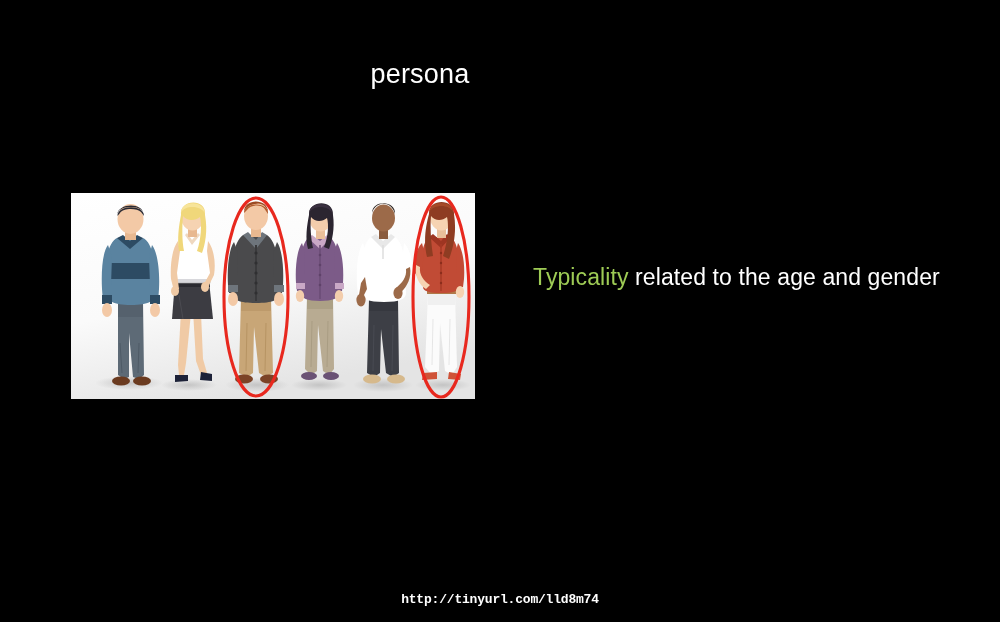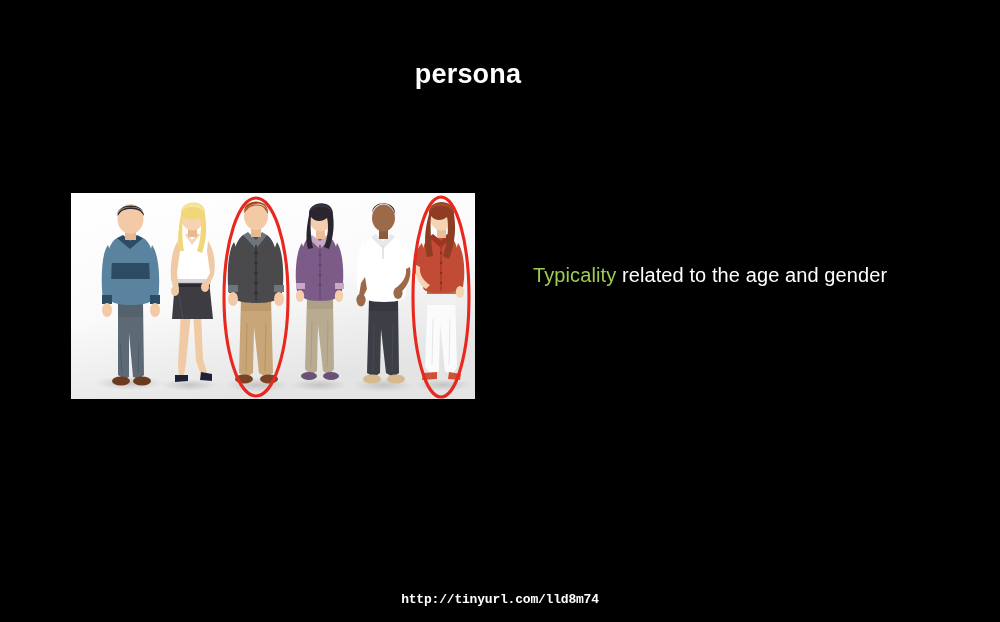--- a/index.html
+++ b/index.html
@@ -21,25 +21,24 @@
     background: #000000;
   }
   
   .slide-title {
     position: absolute;
     left: 0;
     top: 60px;
     width: 840px;
     text-align: center;
     font-size: 27px;
-    font-weight: 700;
+    font-weight: 400;
     letter-spacing: 0.2px;
     color: #ffffff;
     line-height: 1.1;
-    margin-left: 48px;
   }
   
   .figure-wrap {
     position: absolute;
     left: 71px;
     top: 193px;
     width: 404px;
     height: 206px;
   }
   .figure-img {
@@ -55,21 +54,21 @@
     width: 372px;
     text-align: center;
     font-size: 14px;
     color: #ffffff;
   }
   
   .body-line {
     position: absolute;
     left: 533px;
     top: 264px;
-    font-size: 20px;
+    font-size: 23px;
     font-weight: 400;
     color: #ffffff;
     white-space: nowrap;
     letter-spacing: 0.1px;
   }
   .kw-green {
     color: #9ecb55;
   }
   
   .footer-url {

